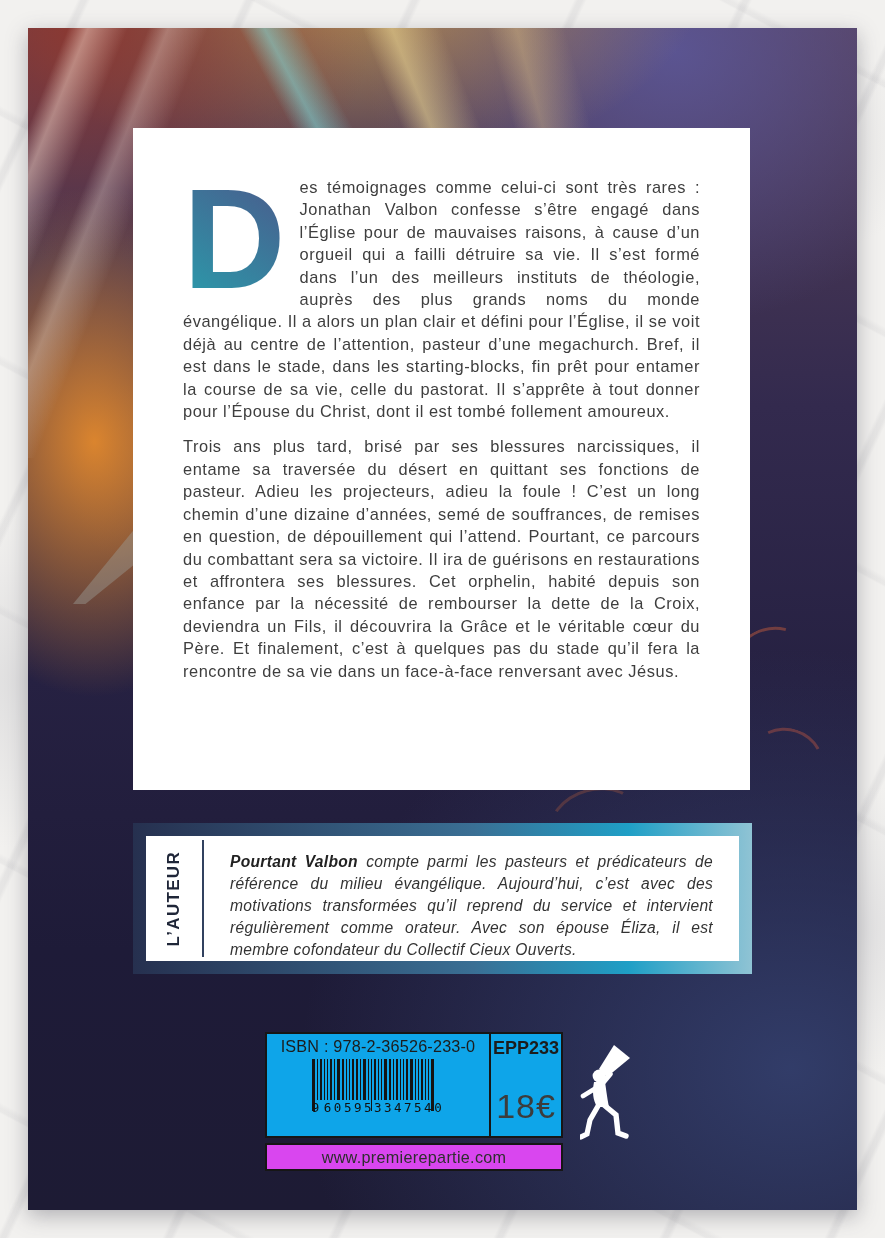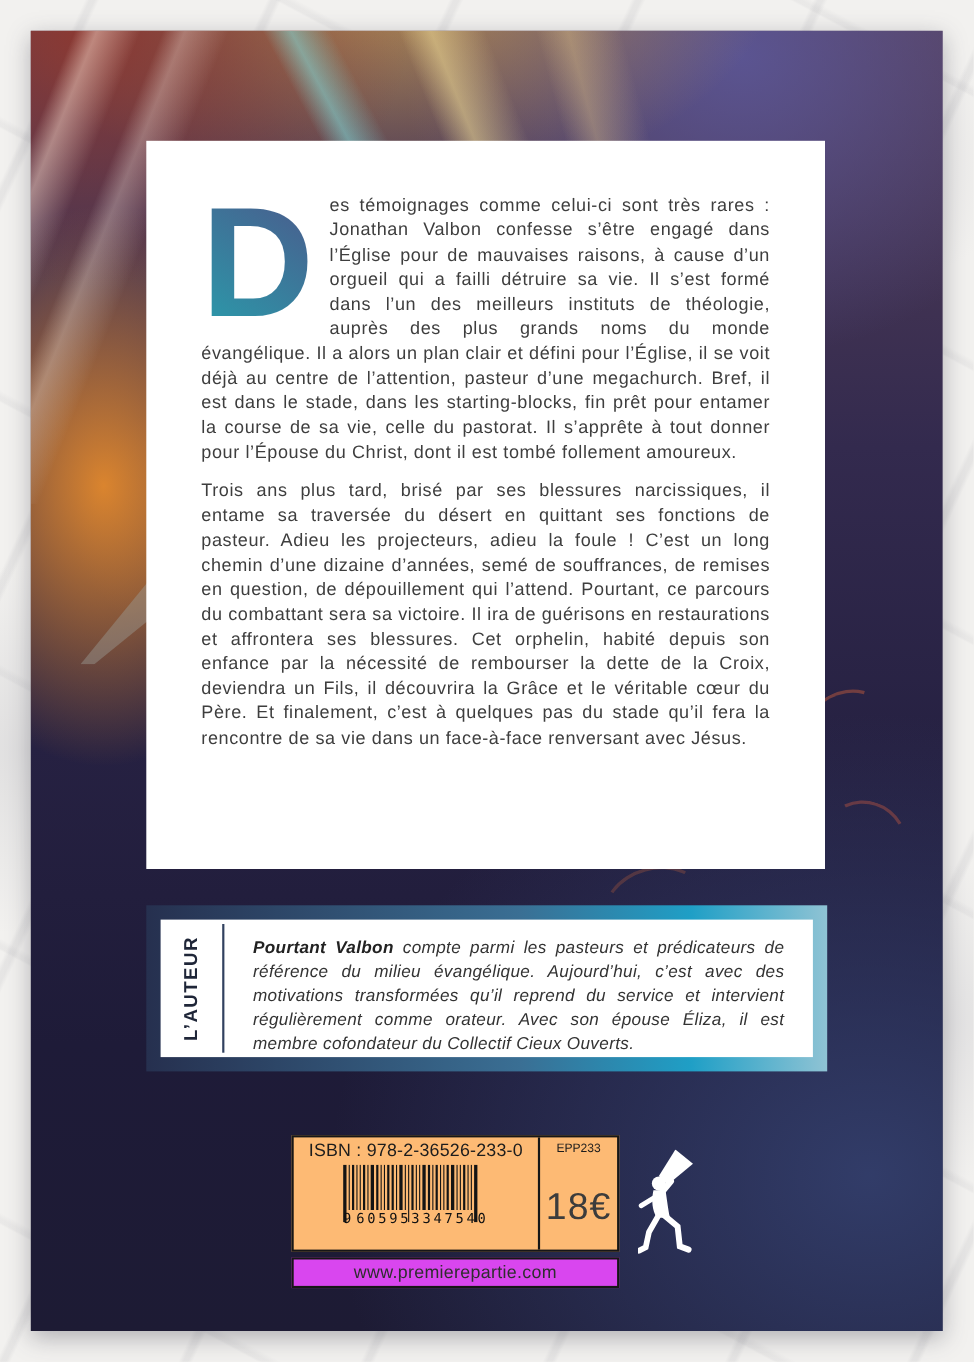--- a/index.html
+++ b/index.html
@@ -93,40 +93,40 @@
   .author-bio{
     flex:1;padding:15px 26px 0 26px;
     font-style:italic;font-size:15.6px;line-height:22px;letter-spacing:.3px;color:#333;
     text-align:justify;
   }
   .author-name{font-weight:bold;color:#222;}
 
   
   .isbn-box{
     position:absolute;left:265px;top:1032px;width:298px;height:106px;
-    background:#fdba74;border:2px solid #161616;box-sizing:border-box;
+    background:#0ea5e9;border:2px solid #161616;box-sizing:border-box;
     display:flex;
   }
   .isbn-cell{flex:1;display:flex;flex-direction:column;align-items:center;box-sizing:border-box;}
   .isbn-text{font-size:16.2px;color:#1c1c1c;letter-spacing:.2px;padding-top:3px;white-space:nowrap;}
   .barcode{position:relative;margin-top:3px;}
   .barcode-bars{display:flex;align-items:flex-start;gap:2px;height:53px;}
   .bar{background:#141414;height:41px;flex:0 0 auto;}
   .bar.guard{height:52px;}
   .barcode-digits{
     display:flex;align-items:flex-end;margin-top:-12px;position:relative;
     font-family:"DejaVu Sans Mono",monospace;font-size:12.5px;color:#111;
   }
   .bd-left{width:12px;text-align:left;}
   .bd-group{flex:1;text-align:center;letter-spacing:2.5px;}
   .price-cell{
     flex:0 0 72px;border-left:2px solid #161616;box-sizing:border-box;
     display:flex;flex-direction:column;align-items:center;
   }
-  .ref-code{font-size:11px;color:#1c1c1c;padding-top:4px;}
+  .ref-code{font-size:18px;color:#1c1c1c;padding-top:4px;font-weight:bold;}
   .price{font-size:34px;color:#3c3c3c;letter-spacing:1px;margin-top:28px;}
   .website-bar{
     position:absolute;left:265px;top:1143px;width:298px;height:28px;
     background:#d946ef;border:2px solid #161616;box-sizing:border-box;
     display:flex;align-items:center;justify-content:center;
   }
   .website{font-size:16.2px;color:#2e2e2e;letter-spacing:.3px;}
 
   .logo{position:absolute;left:580px;top:1045px;width:58px;height:95px;}
 </style>

